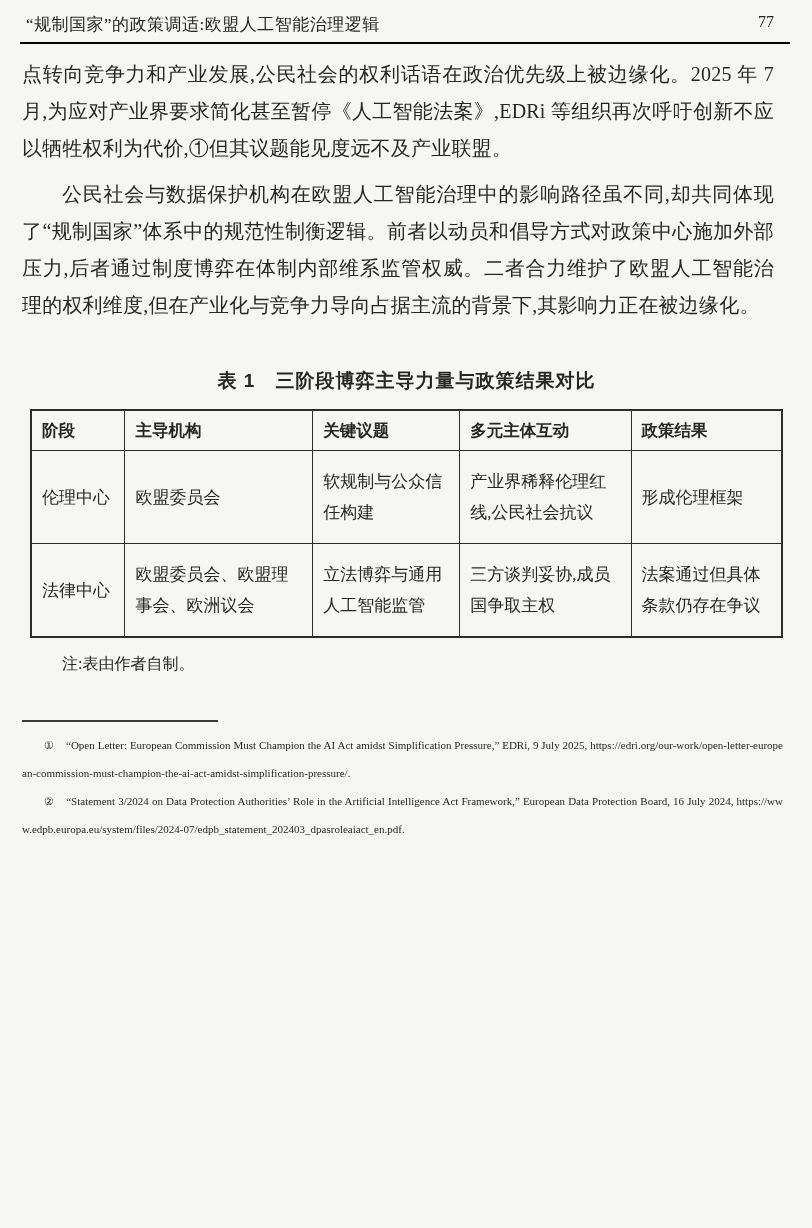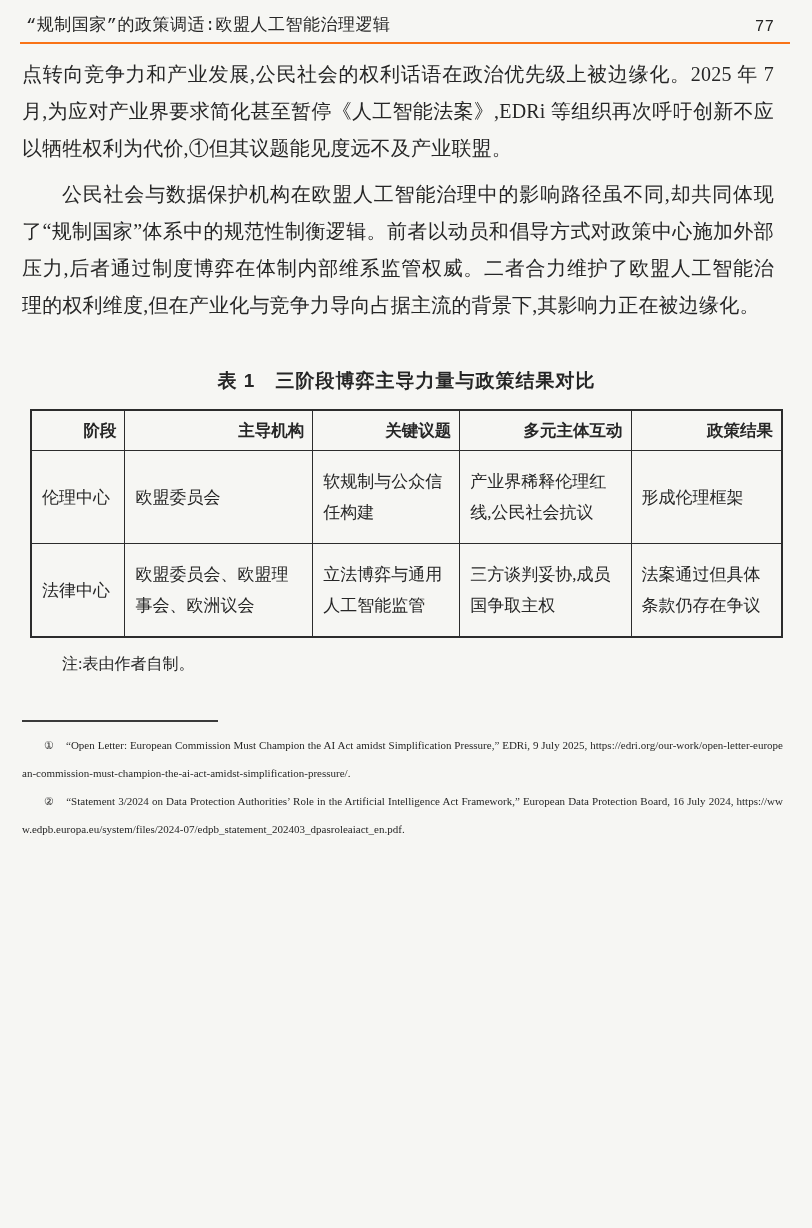--- a/index.html
+++ b/index.html
@@ -8,23 +8,22 @@
     background: #f6f6f3;
     position: relative; overflow: hidden;
     font-family: "Liberation Serif", "DejaVu Serif", serif;
     color: #262626;
     box-sizing: border-box;
   }
   
   .running-head {
     margin: 0 22px 0 20px;
     padding: 13px 2px 6px 6px;
-    display: flex; justify-content: space-between; align-items: flex-end;
-    border-bottom: 2px solid #f97316;
-    font-family: Liberation Mono, monospace;
+    display: flex; justify-content: space-between; align-items: flex-start;
+    border-bottom: 2px solid #000000;
   }
   .running-head .rh-title { font-size: 17px; letter-spacing: 0.5px; }
   .running-head .rh-page  { font-size: 16px; padding-right: 14px; }
 
   
   .body-text { padding: 12px 38px 0 22px; }
   p.para {
     font-size: 20px; line-height: 37px;
     text-align: justify; margin: 0;
     letter-spacing: 0.2px;
@@ -41,21 +40,21 @@
   }
   table.datatable {
     width: 100%; border-collapse: collapse;
     margin-top: 15px;
     border: 2px solid #2c2c2c;
     table-layout: fixed;
   }
   table.datatable th {
     font-family: "Liberation Sans", "DejaVu Sans", sans-serif;
     font-weight: 600; font-size: 16.5px;
-    text-align: right; height: 35px;
+    text-align: left; height: 35px;
     padding: 2px 8px 2px 10px;
     border: 1.5px solid #2c2c2c;
   }
   table.datatable td {
     font-size: 17px; line-height: 31px;
     text-align: left; vertical-align: middle;
     padding: 15px 8px 15px 10px;
     border: 1.5px solid #2c2c2c;
   }
   col.c1 { width: 12.5%; } col.c2 { width: 25%; }

